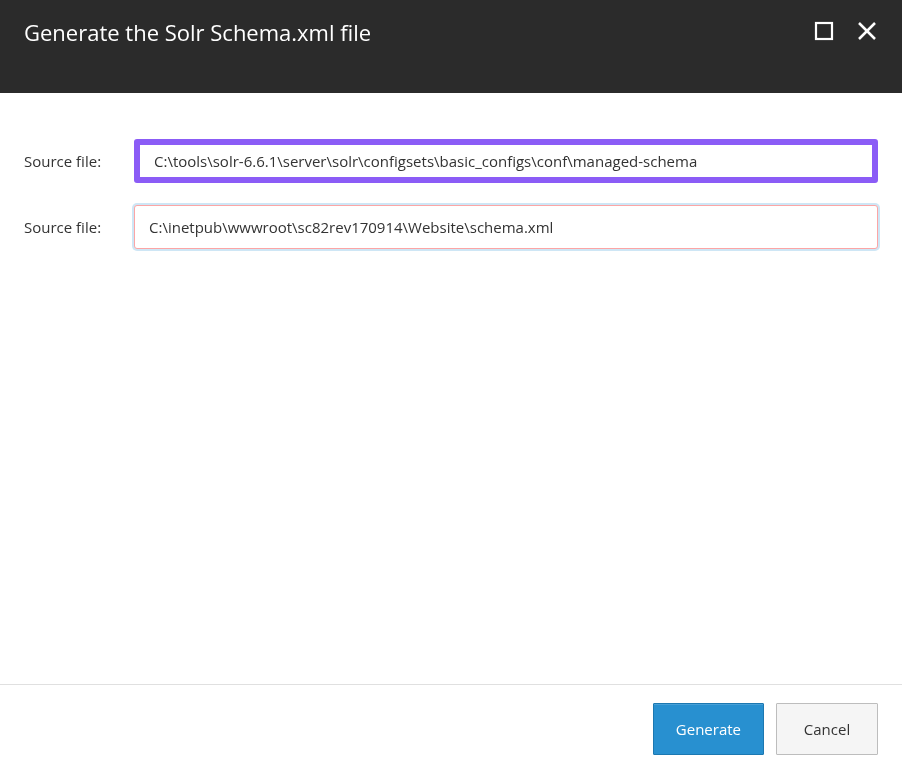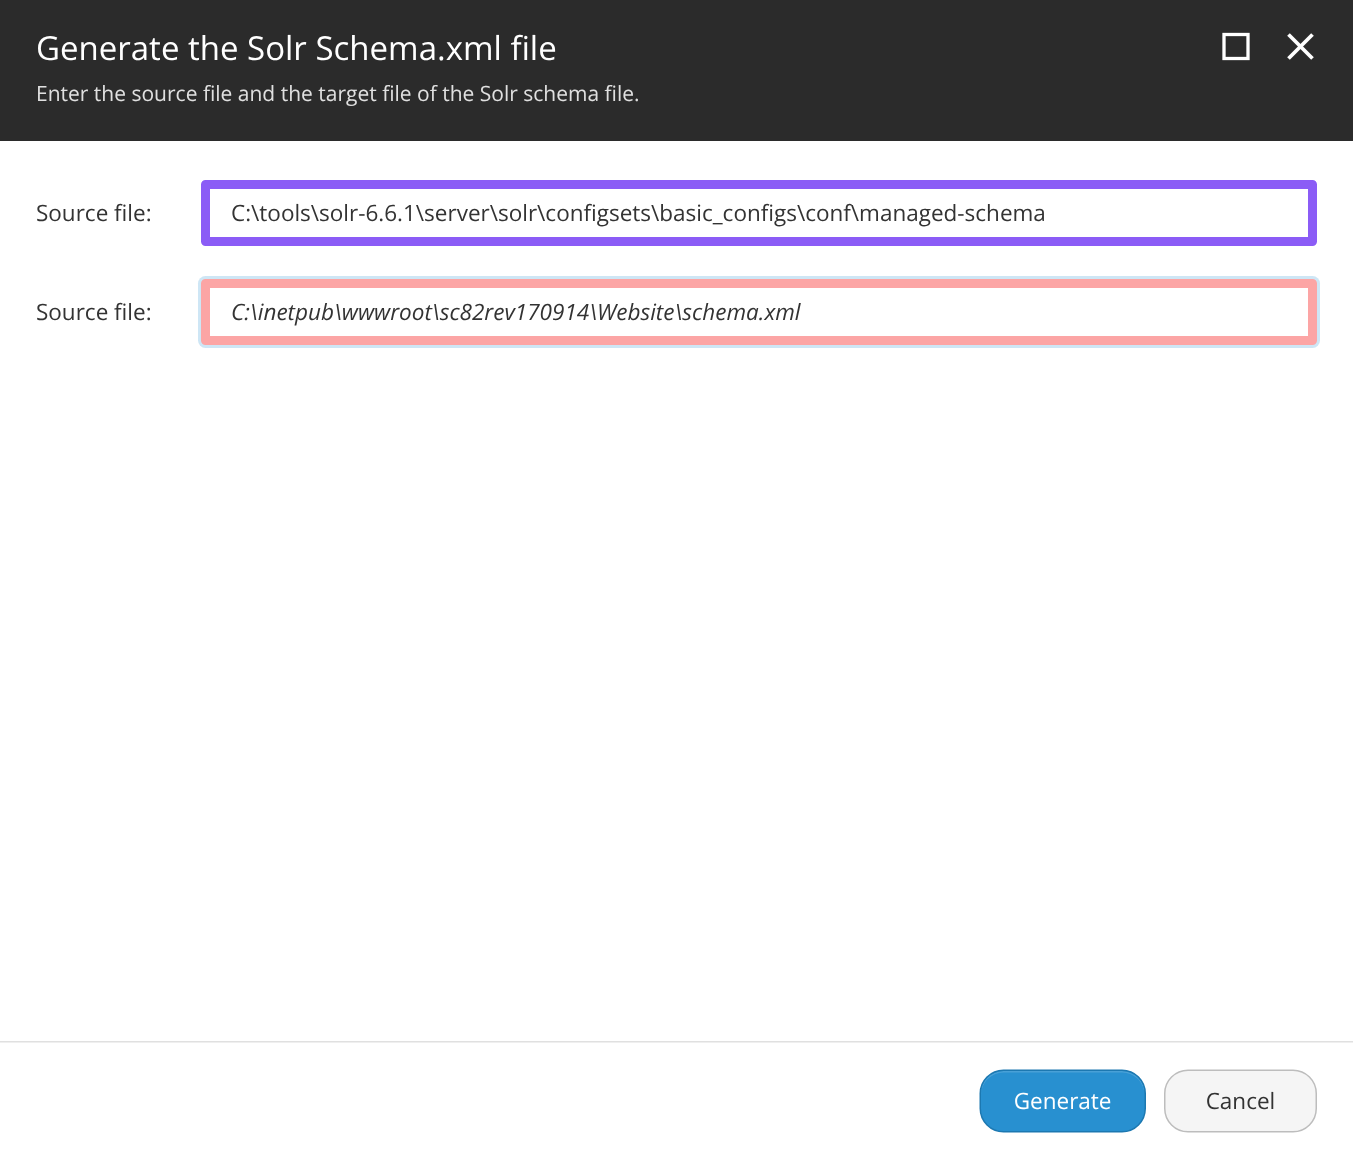--- a/index.html
+++ b/index.html
@@ -20,21 +20,21 @@
       align-items: flex-start;
       justify-content: space-between;
     }
     .header-text {
       flex: 1;
     }
     .header-title {
       font-size: 22px;
       font-weight: 400;
       line-height: 1.3;
-      margin-bottom: 6px;
+      margin-bottom: 24px;
     }
     .header-subtitle {
       font-size: 14px;
       font-weight: 400;
       color: #e0e0e0;
     }
     .header-controls {
       display: flex;
       gap: 22px;
       align-items: center;
@@ -49,57 +49,57 @@
     }
     .content {
       flex: 1;
       padding: 26px 24px 20px 24px;
       background: #ffffff;
     }
     .form-row {
       display: flex;
       align-items: center;
       margin-bottom: 22px;
+      margin-top: 20px;
     }
     .form-label {
       width: 110px;
       font-size: 15px;
       color: #333333;
       flex-shrink: 0;
     }
     .form-input {
       flex: 1;
       height: 44px;
       padding: 0 14px;
       font-size: 15px;
       color: #333333;
       border: 6px solid #8b5cf6;
       border-radius: 3px;
       background: #ffffff;
       font-family: inherit;
       outline: none;
     }
     .form-input.focused {
-      border: 6px solid #fca5a5;
+      border: 1px solid #fca5a5;
       box-shadow: 0 0 0 2px rgba(59,157,214,0.25);
-      font-style: italic;
     }
     .footer {
       border-top: 1px solid #e0e0e0;
       background: #ffffff;
       padding: 18px 24px;
       display: flex;
       justify-content: flex-end;
       gap: 12px;
     }
     .btn {
-      height: 42px;
+      height: 52px;
       padding: 0 22px;
       font-size: 15px;
-      border-radius: 16px;
+      border-radius: 1px;
       cursor: pointer;
       font-family: inherit;
       border: 1px solid transparent;
       display: inline-flex;
       align-items: center;
       justify-content: center;
       min-width: 102px;
     }
     .btn-primary {
       background: #2890d0;
@@ -112,21 +112,20 @@
       border: 1px solid #bdbdbd;
       color: #333333;
     }
   </style>
 </head>
 <body>
 
 <div class="header">
   <div class="header-text">
     <div class="header-title">Generate the Solr Schema.xml file</div>
-    <div class="header-subtitle">Enter the source file and the target file of the Solr schema file.</div>
   </div>
   <div class="header-controls">
     <span class="window-control">
       <svg width="20" height="20" viewBox="0 0 20 20">
         <rect x="2" y="2" width="16" height="16" fill="none" stroke="#ffffff" stroke-width="2.2"></rect>
       </svg>
     </span>
     <span class="window-control">
       <svg width="22" height="22" viewBox="0 0 22 22">
         <line x1="3" y1="3" x2="19" y2="19" stroke="#ffffff" stroke-width="2.5"></line>

